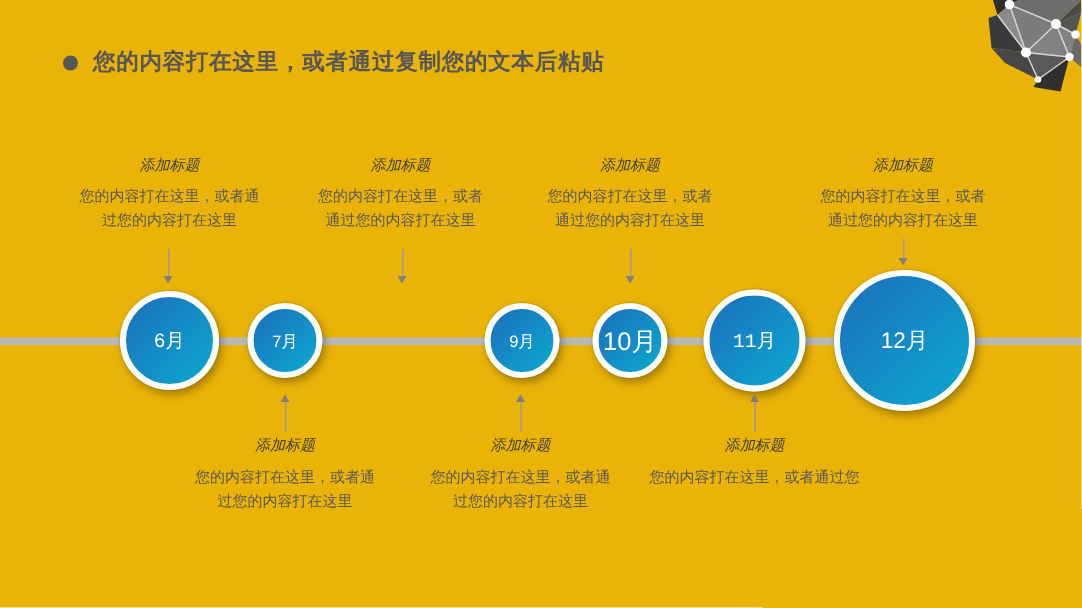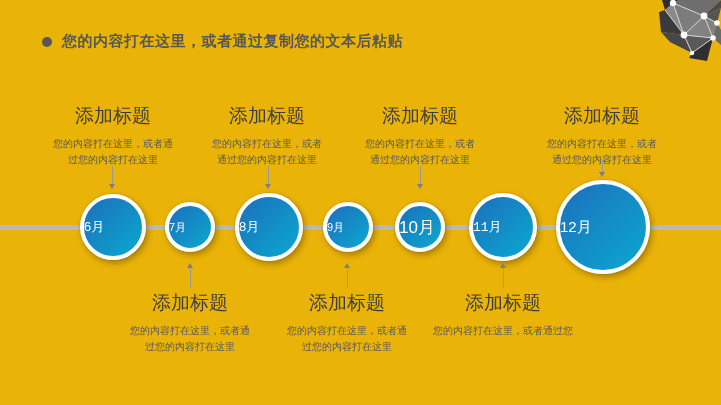--- a/index.html
+++ b/index.html
@@ -33,36 +33,36 @@
     position:absolute; left:0; top:225px; width:721px; height:5px;
     background:#b9b9b9;
   }
 
   
   .circle {
     position:absolute; border-radius:50%;
     border:4px solid #ffffff;
     background:linear-gradient(135deg,#1b72bc 5%,#0ca6cf 95%);
     box-shadow:0 0 0 1px rgba(0,0,0,0.05), 2px 3px 6px rgba(0,0,0,0.30);
-    display:flex; align-items:center; justify-content:flex-start;
+    display:flex; align-items:center; justify-content:center;
     color:#ffffff; font-weight:400; cursor:default;
   }
   .c-jun { left:80px;  top:194px; width:66px; height:66px; font-size:13px; }
   .c-jul { left:165px; top:202px; width:50px; height:50px; font-size:11px; }
   .c-aug { left:235px; top:193px; width:68px; height:68px; font-size:13px; }
   .c-sep { left:323px; top:202px; width:50px; height:50px; font-size:11px; }
   .c-oct { left:395px; top:202px; width:50px; height:50px; font-size:17px; }
   .c-nov { left:469px; top:193px; width:68px; height:68px; font-size:13px;font-family:Liberation Mono, monospace; }
   .c-dec { left:556px; top:180px; width:94px; height:94px; font-size:15px; }
 
   
   .tblock { position:absolute; text-align:center; }
   .tblock .blk-heading {
-    font-size:19px; font-weight:400; color:#3f3f3f;
-    margin-bottom:7px; white-space:nowrap;
+    font-size:10px; font-weight:400; color:#3f3f3f;
+    margin-bottom:7px; white-space:nowrap;font-style:italic;
   }
   .tblock .blk-line {
     display:block; font-size:10px; line-height:16px;
     color:#595959; white-space:nowrap;
   }
   .tb { width:160px; top:103px; }
   .bb { width:180px; top:290px; }
   .tb1 { left:33px; }  .tb2 { left:187px; } .tb3 { left:340px; } .tb4 { left:522px; }
   .bb1 { left:100px; } .bb2 { left:257px; } .bb3 { left:413px; }
 
@@ -127,23 +127,20 @@
   </svg>
 
   <div class="hline"></div>
 
   <div class="circle c-jun">
     <span>6月</span>
   </div>
   <div class="circle c-jul">
     <span>7月</span>
   </div>
-  <div class="circle c-aug">
-    <span>8月</span>
-  </div>
   <div class="circle c-sep">
     <span>9月</span>
   </div>
   <div class="circle c-oct">
     <span>10月</span>
   </div>
   <div class="circle c-nov">
     <span>11月</span>
   </div>
   <div class="circle c-dec">

